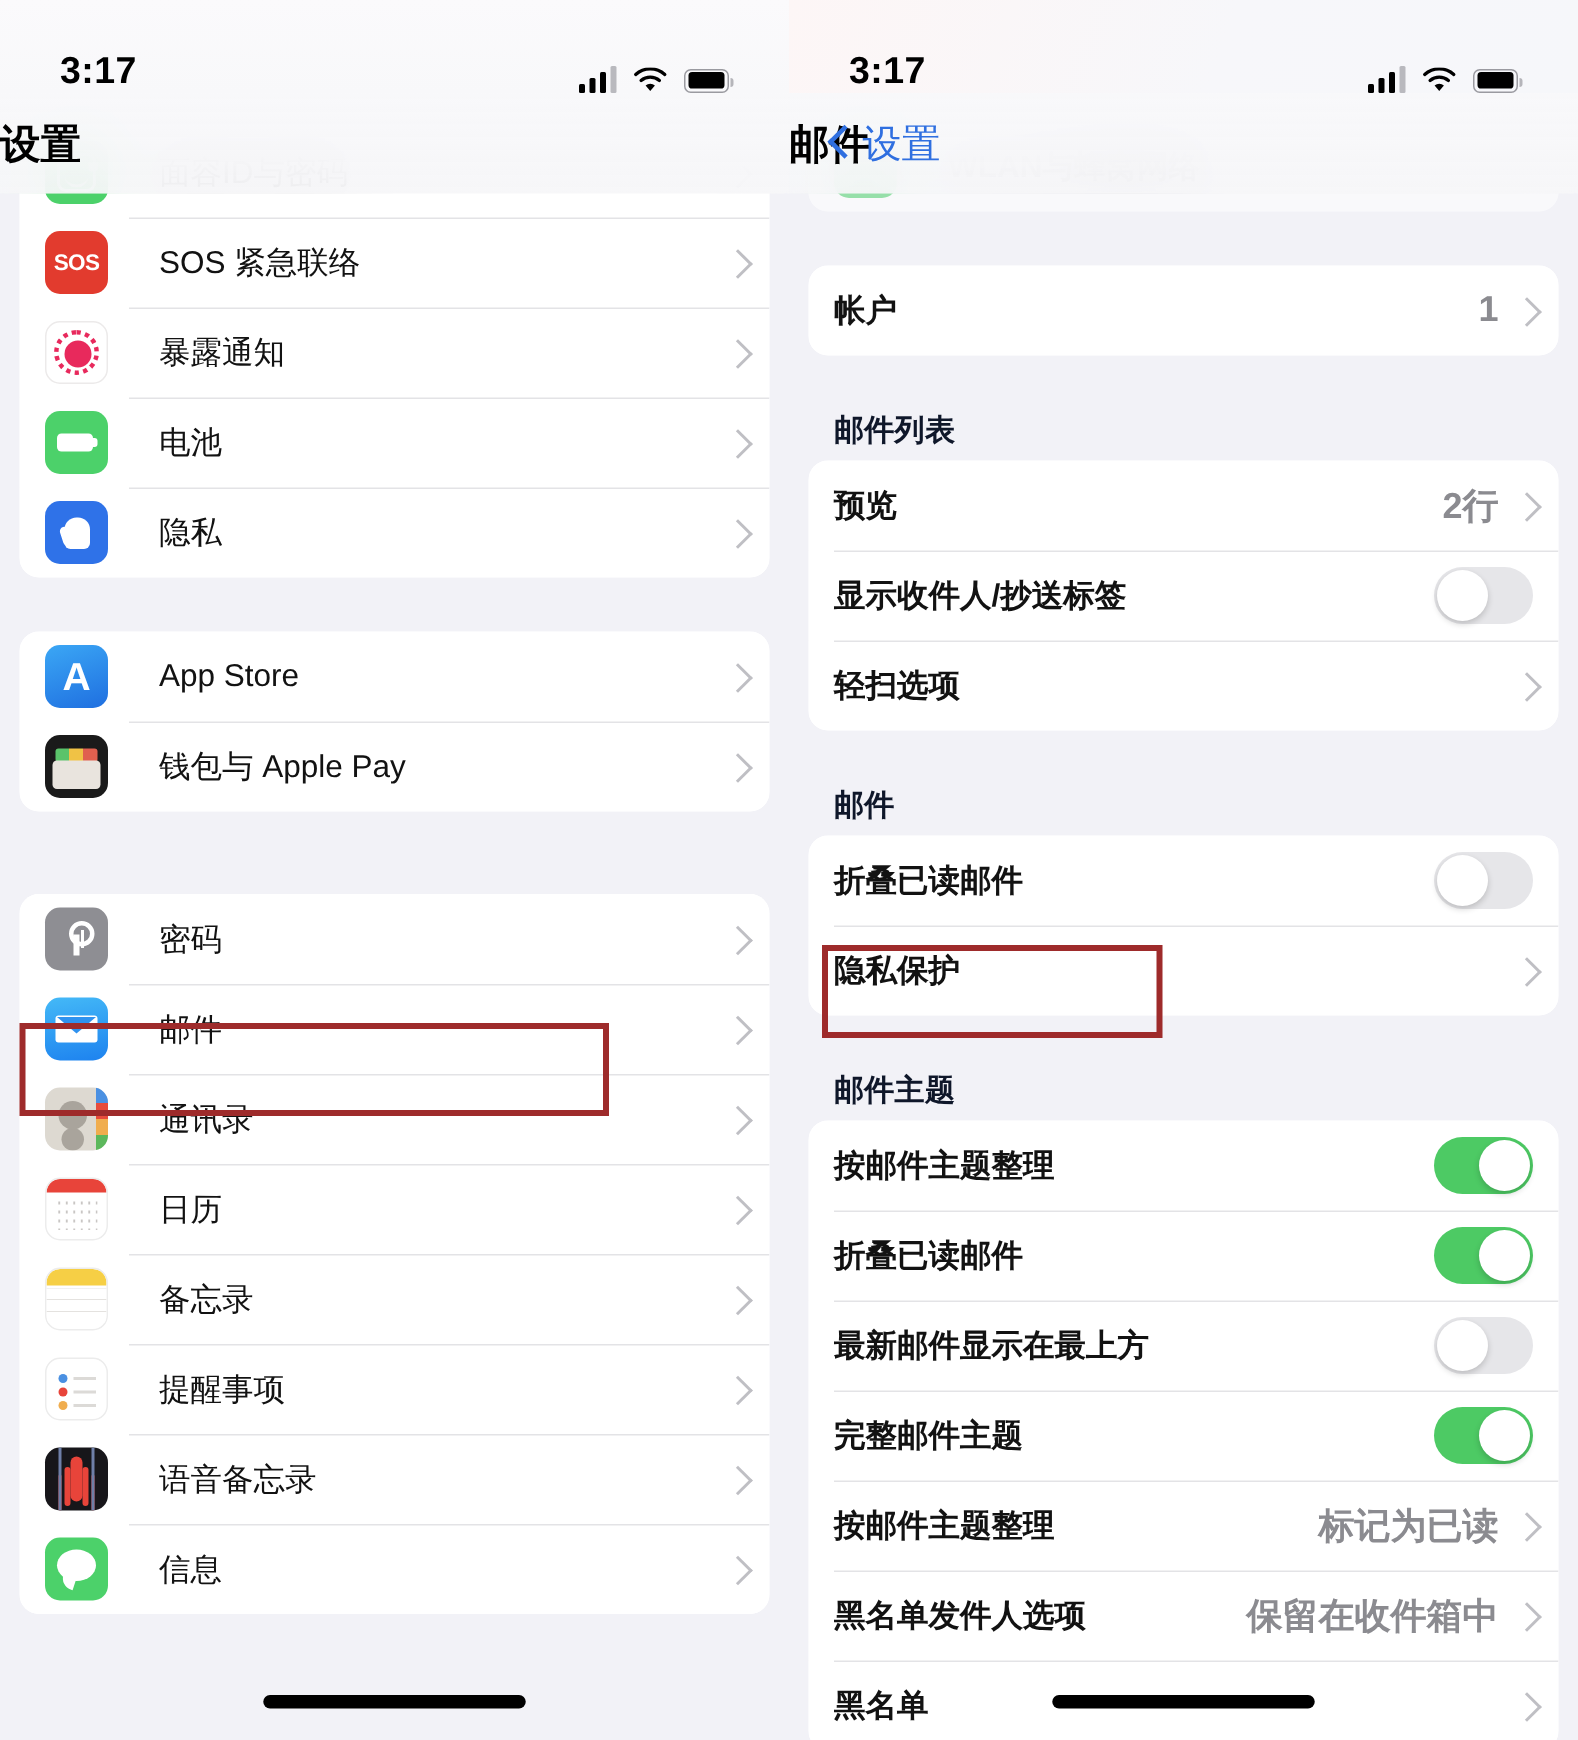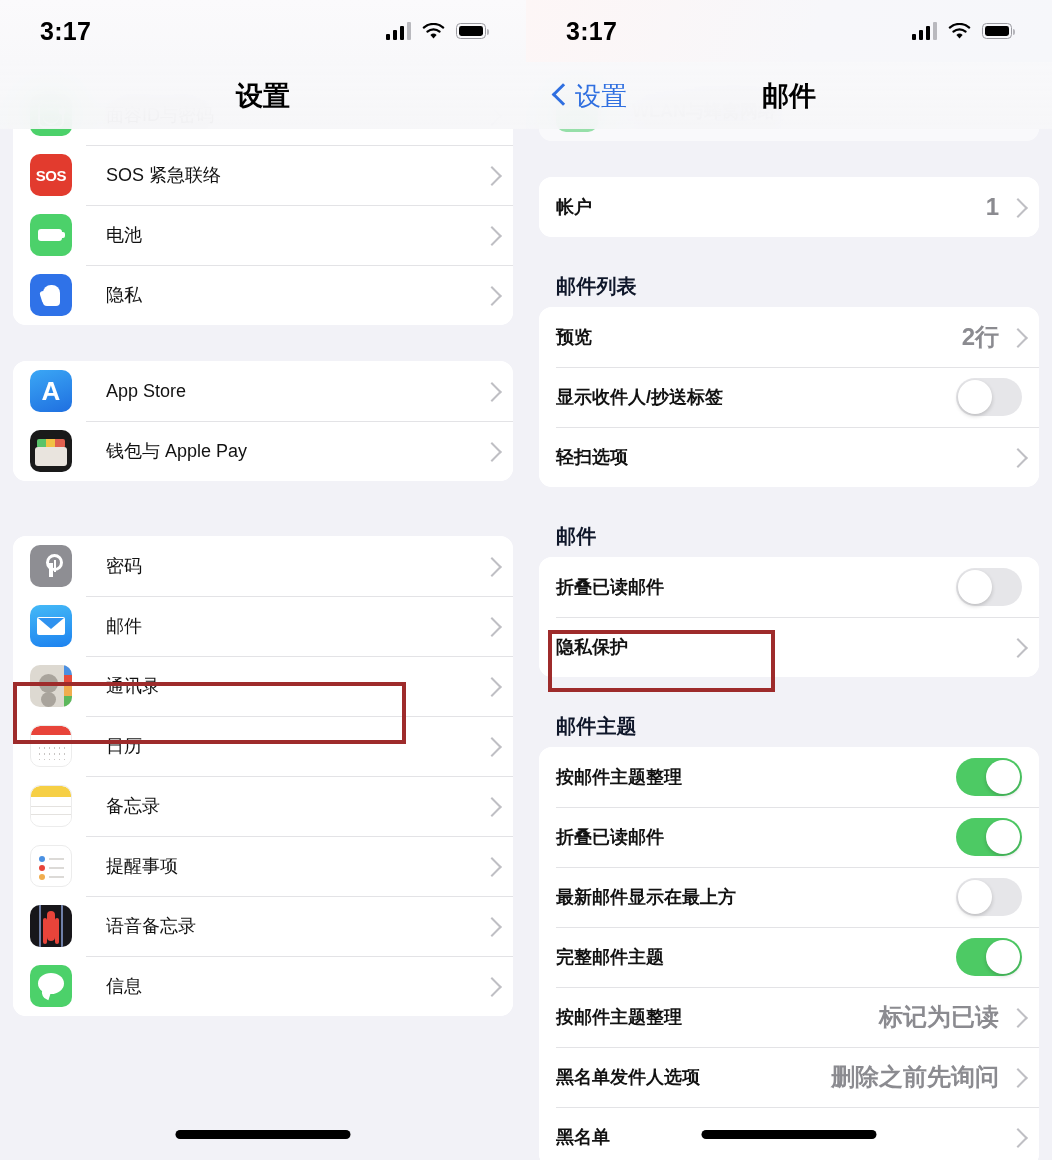--- a/index.html
+++ b/index.html
@@ -8,21 +8,21 @@
     font-family: "Liberation Sans", "DejaVu Sans", sans-serif;
     background: #efeff4;
     overflow: hidden;
   }
   .screen { position: relative; width: 1052px; height: 1160px; display: flex; }
   .pane { position: relative; width: 526px; height: 1160px; overflow: hidden; background: #f2f2f7; }
 
   
   .statusbar {
     position: absolute; top: 0; left: 0; right: 0; height: 62px;
-    display: flex; align-items: center; justify-content: space-between;
+    display: flex; align-items: flex-end; justify-content: space-between;
     padding: 0 40px 0 40px;
     z-index: 30;
   }
   .sb-time { font-size: 25px; font-weight: bold; color: #000; letter-spacing: .3px; }
   .sb-right { display: flex; align-items: center; gap: 11px; }
   .bars { display: flex; align-items: flex-end; gap: 2.5px; height: 17px; }
   .bars i { display: block; width: 4.5px; background: #000; border-radius: 1px; }
   .bars i:nth-child(1) { height: 6px; }
   .bars i:nth-child(2) { height: 10px; }
   .bars i:nth-child(3) { height: 14px; }
@@ -30,21 +30,21 @@
   .wifi { width: 23px; height: 17px; position: relative; }
   .batt { width: 30px; height: 16px; border: 1.6px solid #9a9aa0; border-radius: 4.5px; position: relative; padding: 1.6px; }
   .batt::after { content:""; position:absolute; right:-4px; top:5px; width:2.4px; height:6px; background:#b5b5ba; border-radius:0 2px 2px 0;}
   .batt i { display:block; width: 100%; height: 100%; background: #000; border-radius: 2.4px; }
 
   
   .navbar {
     position: absolute; top: 62px; left: 0; right: 0; height: 67px;
     background: linear-gradient(180deg, rgba(248,248,250,.96), rgba(246,246,248,.93));
     backdrop-filter: blur(18px);
-    display: flex; align-items: center; justify-content: center;
+    display: flex; align-items: center; 
     z-index: 25;
   }
   .nav-bg-top { position:absolute; top:0; left:0; right:0; height:62px; z-index:24;
     background: linear-gradient(180deg,#fbfafc,#f8f8fa); }
   .pane-right .nav-bg-top { background: linear-gradient(110deg,#fdf6f6,#f7f7fa 55%,#f6f7fa); }
   .nav-title { font-size: 27px; font-weight: bold; color: #000; }
   .nav-back {
     position: absolute; left: 26px; top: 50%; transform: translateY(-50%);
     display: flex; align-items: center; gap: 9px;
     color: #2f6fe0; font-size: 26px; cursor: pointer;
@@ -76,21 +76,21 @@
   }
   .row + .row::before {
     content: ""; position: absolute; left: 73px; right: 0; top: 0;
     height: 1px; background: #e3e3e6;
   }
   .row.no-icon + .row.no-icon::before { left: 17px; }
   .icon {
     width: 42px; height: 42px; border-radius: 10px; margin-right: 34px;
     flex: 0 0 auto; position: relative; overflow: hidden;
   }
-  .label { font-size: 18px; color: #121212; flex: 1 1 auto; white-space: nowrap; }
+  .label { font-size: 21px; color: #121212; flex: 1 1 auto; white-space: nowrap; }
   .value { font-size: 24px; color: #8b8b90; margin-right: 12px; white-space: nowrap; }
   .chev {
     width: 11px; height: 19px; flex: 0 0 auto; position: relative;
   }
   .chev::before {
     content:""; position:absolute; left:0; top:3px;
     width: 12px; height: 12px;
     border-right: 2.8px solid #bfbfc4; border-top: 2.8px solid #bfbfc4;
     transform: rotate(45deg);
   }
@@ -226,20 +226,25 @@
           <div class="icon ic-faceid"></div>
           <div class="label">面容ID与密码</div>
           <div class="chev"></div>
         </div>
         <div class="row">
           <div class="icon ic-sos">SOS</div>
           <div class="label">SOS 紧急联络</div>
           <div class="chev"></div>
         </div>
         <div class="row">
+          <div class="icon ic-exposure"></div>
+          <div class="label">暴露通知</div>
+          <div class="chev"></div>
+        </div>
+        <div class="row">
           <div class="icon ic-battery"></div>
           <div class="label">电池</div>
           <div class="chev"></div>
         </div>
         <div class="row">
           <div class="icon ic-privacy"></div>
           <div class="label">隐私</div>
           <div class="chev"></div>
         </div>
       </div>
@@ -427,21 +432,21 @@
               <i></i>
             </div>
         </div>
         <div class="row no-icon">
           <div class="label">按邮件主题整理</div>
           <div class="value">标记为已读</div>
           <div class="chev"></div>
         </div>
         <div class="row no-icon">
           <div class="label">黑名单发件人选项</div>
-          <div class="value">删除之前先询问</div>
+          <div class="value">保留在收件箱中</div>
           <div class="chev"></div>
         </div>
         <div class="row no-icon">
           <div class="label">黑名单</div>
           <div class="chev"></div>
         </div>
       </div>
     </div>
 
     <div class="hl" style="left:22px; top:630px; width:227px; height:62px;"></div>

